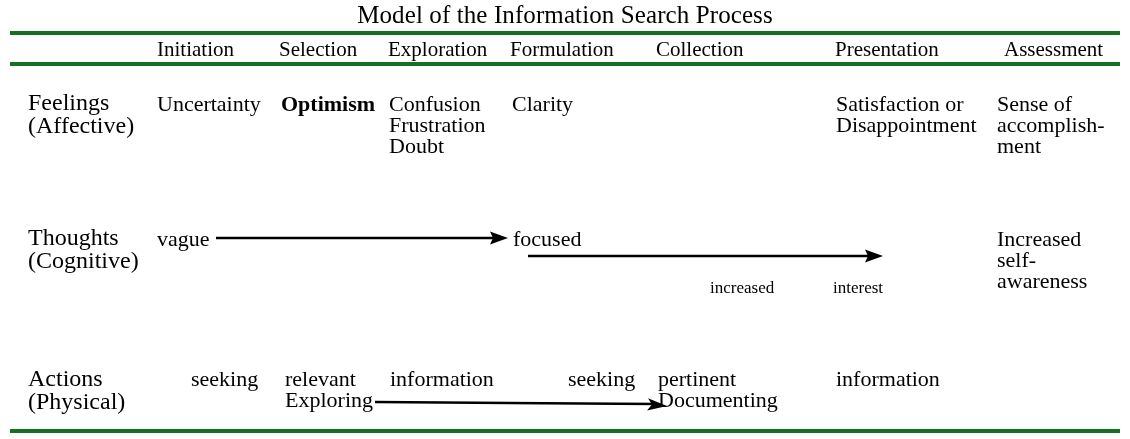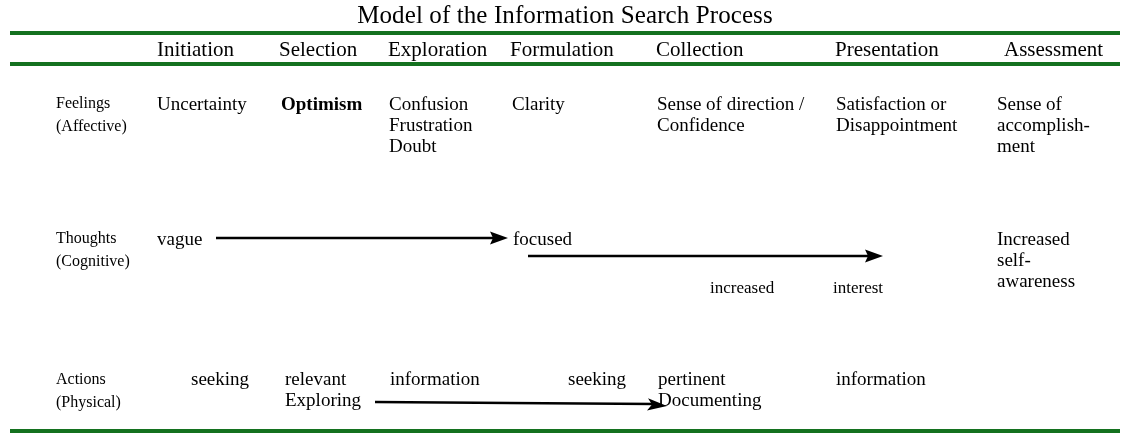--- a/index.html
+++ b/index.html
@@ -39,29 +39,28 @@
 
   .col-head {
     position: absolute;
     font-size: 21px;
     line-height: 24px;
     white-space: nowrap;
   }
 
   .row-label {
     position: absolute;
-    font-size: 16px;
+    font-size: 24px;
     line-height: 23px;
     white-space: pre-line;
-    margin-left: 28px;
   }
 
   .cell {
     position: absolute;
-    font-size: 19px;
+    font-size: 22px;
     line-height: 21px;
     white-space: pre-line;
   }
 
   .txt {
     position: absolute;
     font-size: 17px;
     line-height: 21px;
     white-space: nowrap;
   }
@@ -93,22 +92,20 @@
   <div class="col-head" style="left:1004px; top:37px;">Assessment</div>
 
   <div class="row-label" style="left:28px; top:91px;">Feelings
 (Affective)</div>
   <div class="cell" style="left:157px; top:93px;">Uncertainty</div>
   <div class="cell" style="left:281px; top:93px;font-weight:bold;">Optimism</div>
   <div class="cell" style="left:389px; top:93px;">Confusion
 Frustration
 Doubt</div>
   <div class="cell" style="left:512px; top:93px;">Clarity</div>
-  <div class="cell" style="left:657px; top:93px;">Sense of direction /
-Confidence</div>
   <div class="cell" style="left:997px; top:93px;">Sense of
 accomplish-
 ment</div>
   <div class="cell" style="left:836px; top:93px;">Satisfaction or
 Disappointment</div>
 
   <div class="row-label" style="left:28px; top:226px;">Thoughts
 (Cognitive)</div>
   <div class="cell" style="left:157px; top:228px;text-align:center;">vague</div>
   <div class="cell" style="left:513px; top:228px;">focused</div>

